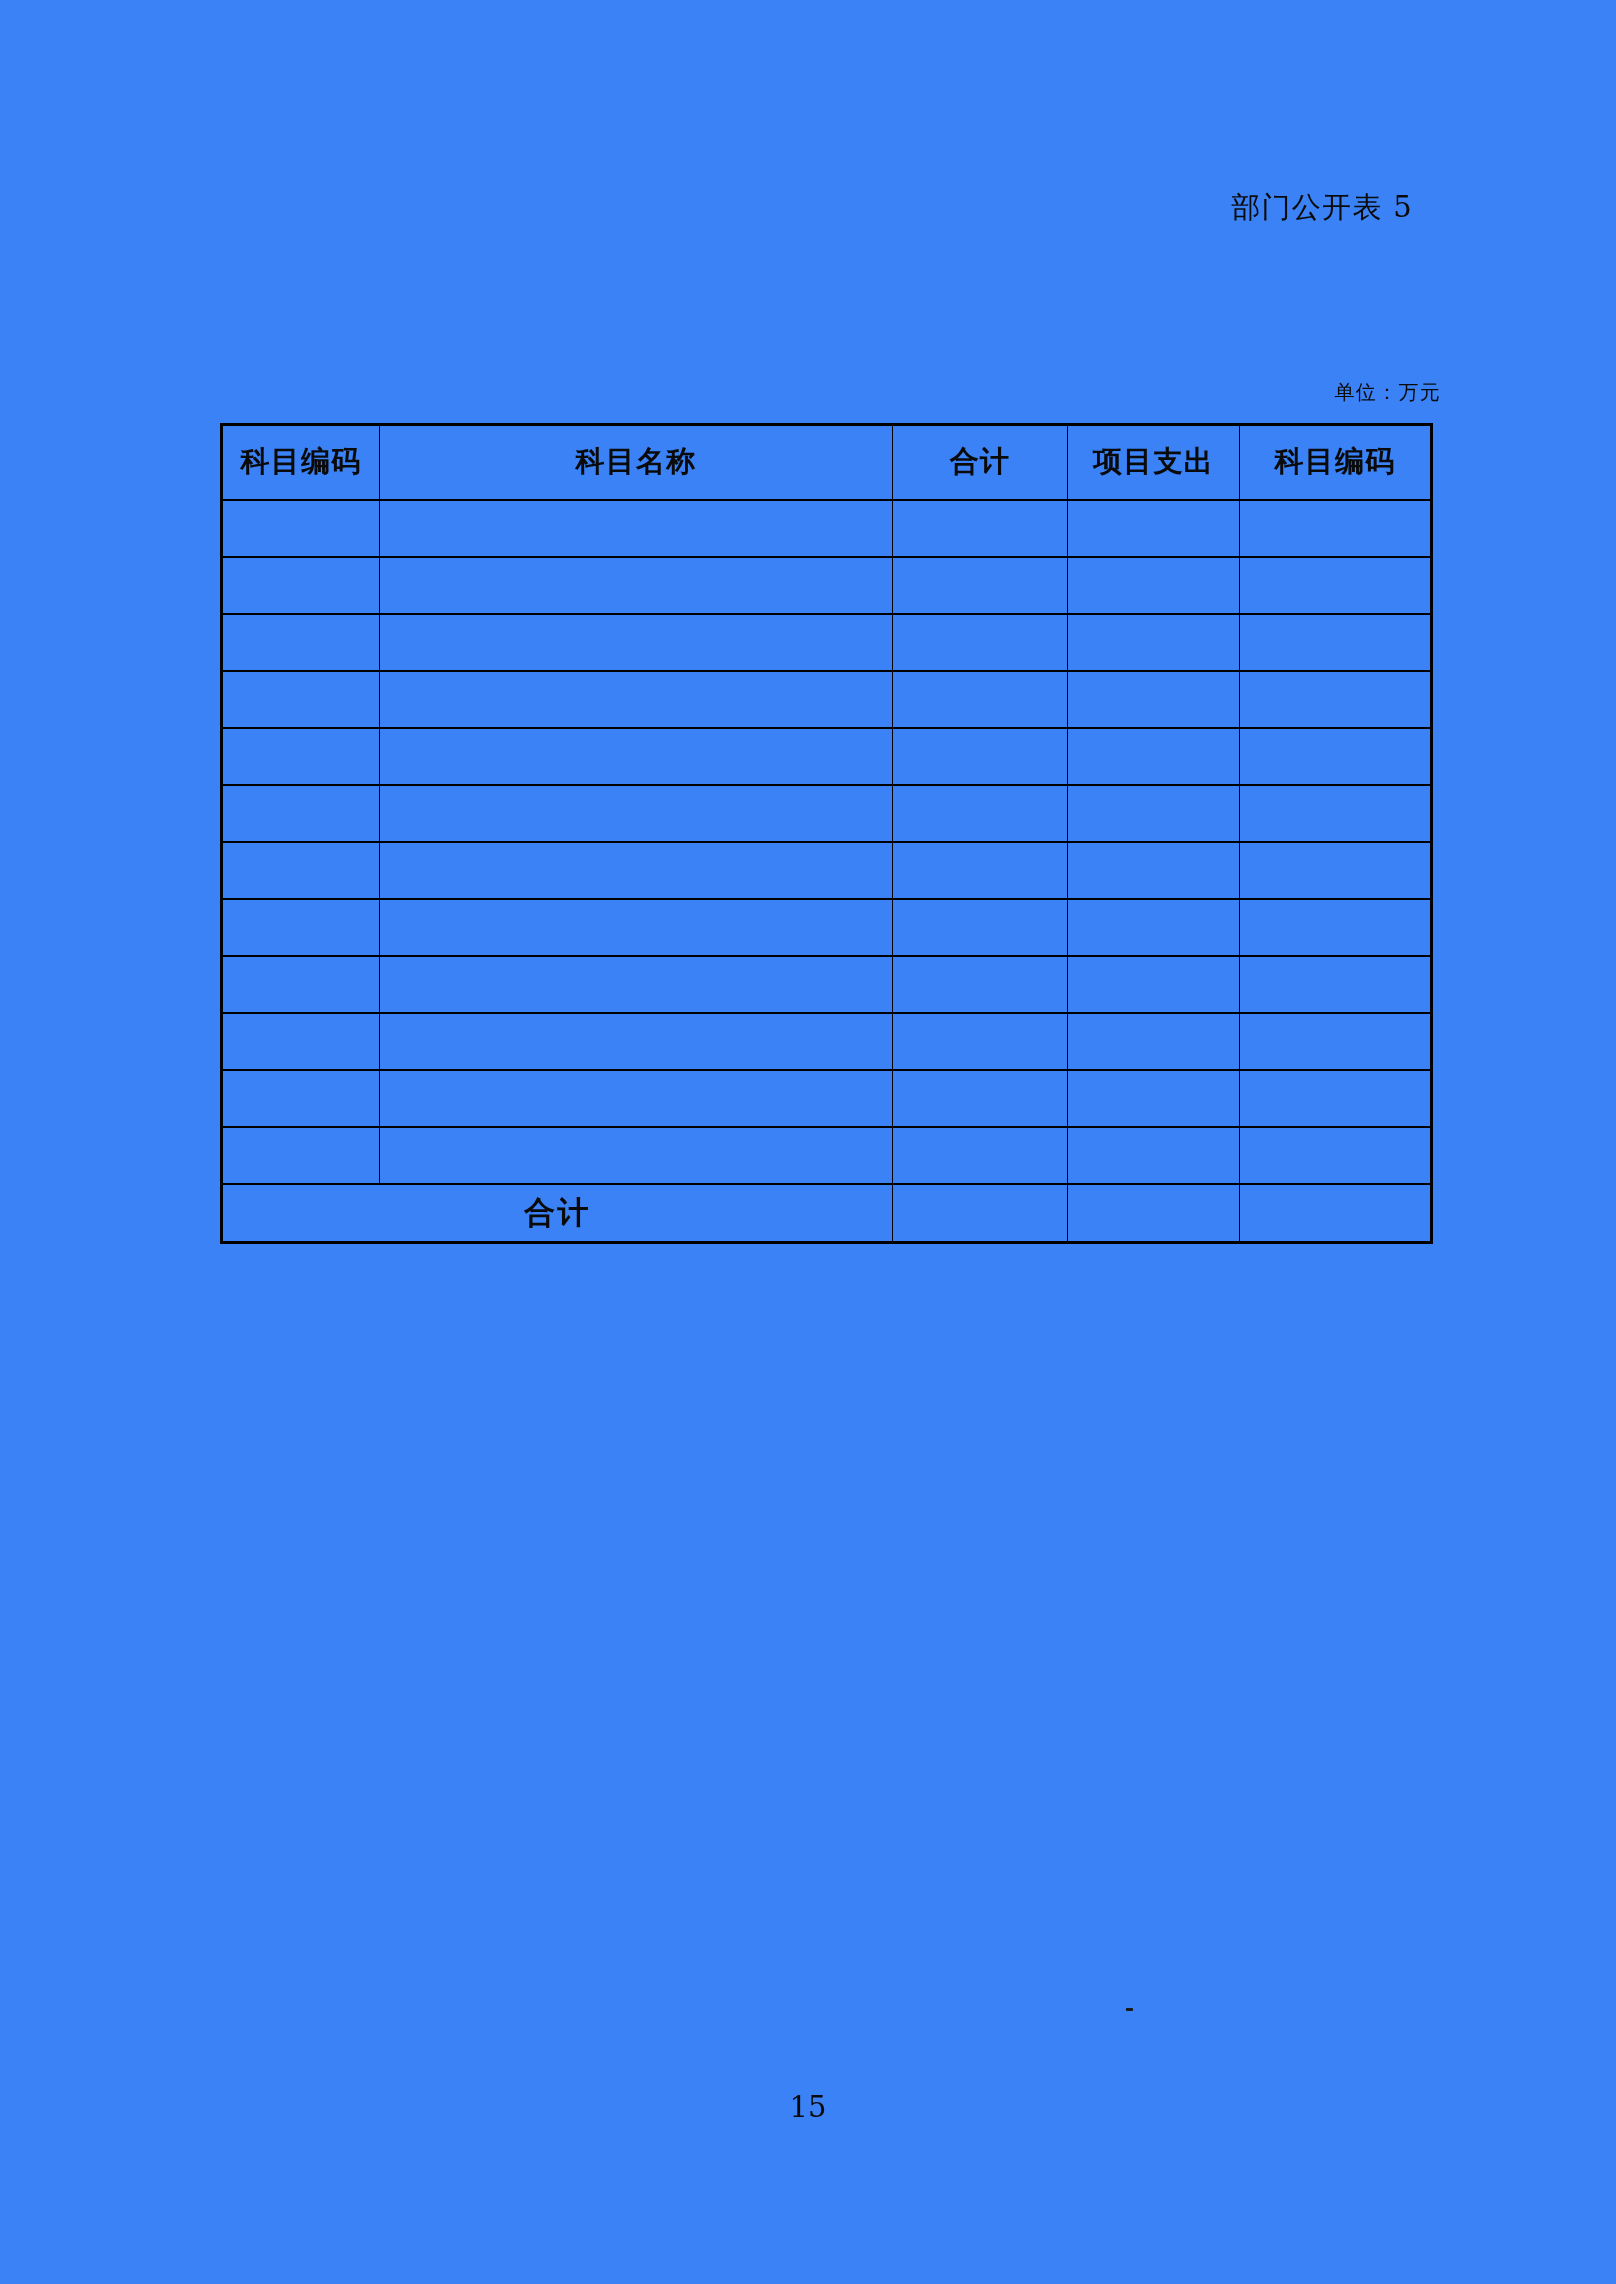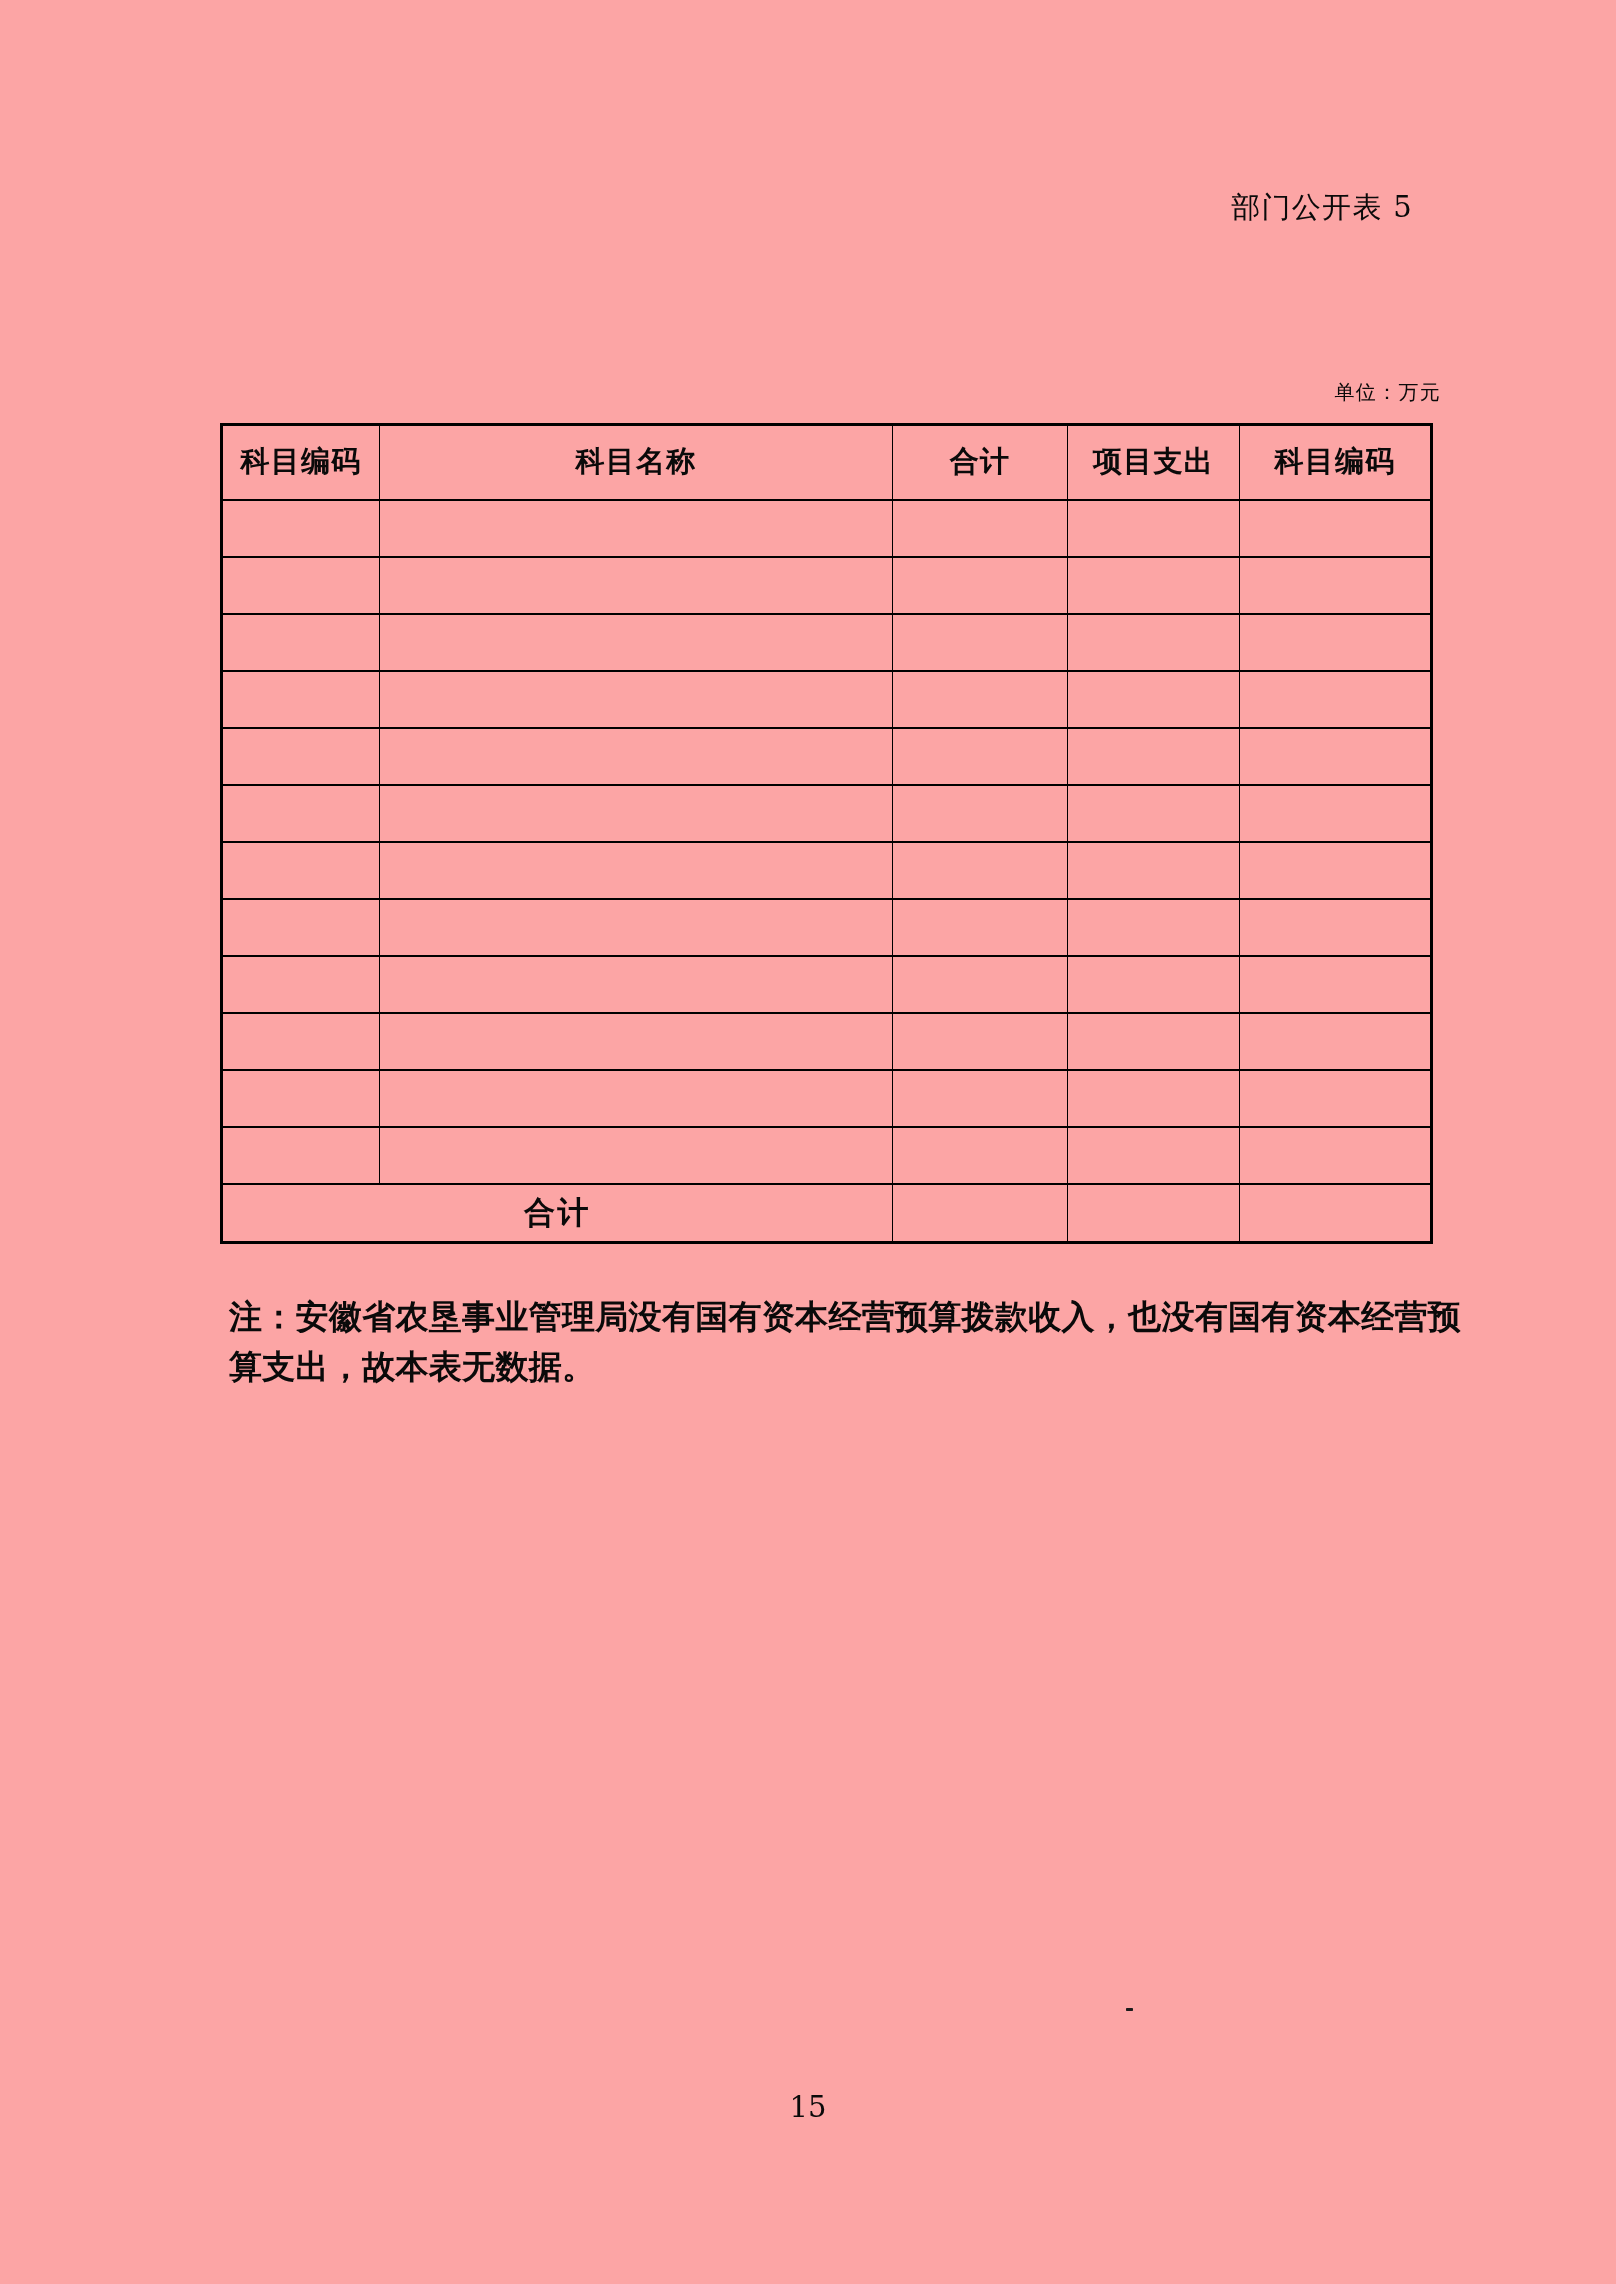--- a/index.html
+++ b/index.html
@@ -2,21 +2,21 @@
 <html style="font-size:10.4px"><head>
 <meta charset="utf-8">
 <style>
   * { margin: 0; padding: 0; box-sizing: border-box; }
   html, body { background: #888; }
   .page {
     position: relative;
     width: 1616px;
     height: 2284px;
     margin: 0 auto;
-    background: #fca5a5;
+    background: #3b82f6;
     color: #0a0a0a;
     font-family: "DejaVu Sans", sans-serif;
     overflow: hidden;
   }
   .doc-label {
     position: absolute;
     top: 190px;
     right: 203px;
     font-family: "DejaVu Serif", serif;
     font-size: 29px;
@@ -231,21 +231,19 @@
     <tfoot>
       <tr class="total-row">
         <td colspan="2">合计</td>
         <td></td>
         <td></td>
         <td></td>
       </tr>
     </tfoot>
   </table>
 
-  <div class="note">注：安徽省农垦事业管理局没有国有资本经营预算拨款收入，也没有国有资本经营预
-算支出，故本表无数据。</div>
 
   <div class="page-number">15</div>
 
   <div class="scan-speck"></div>
 
 </div>
 
 
 </body></html>

